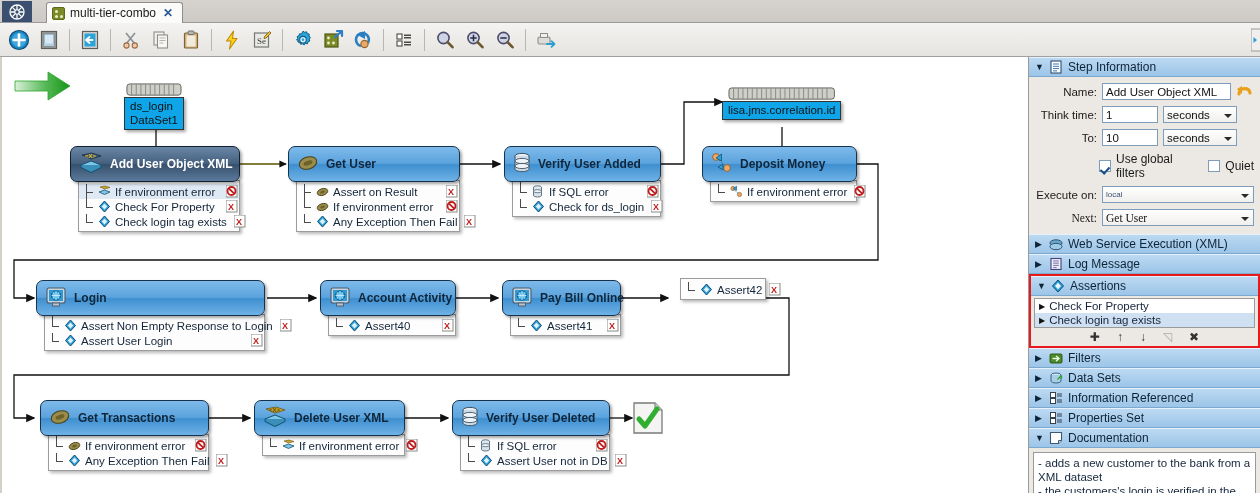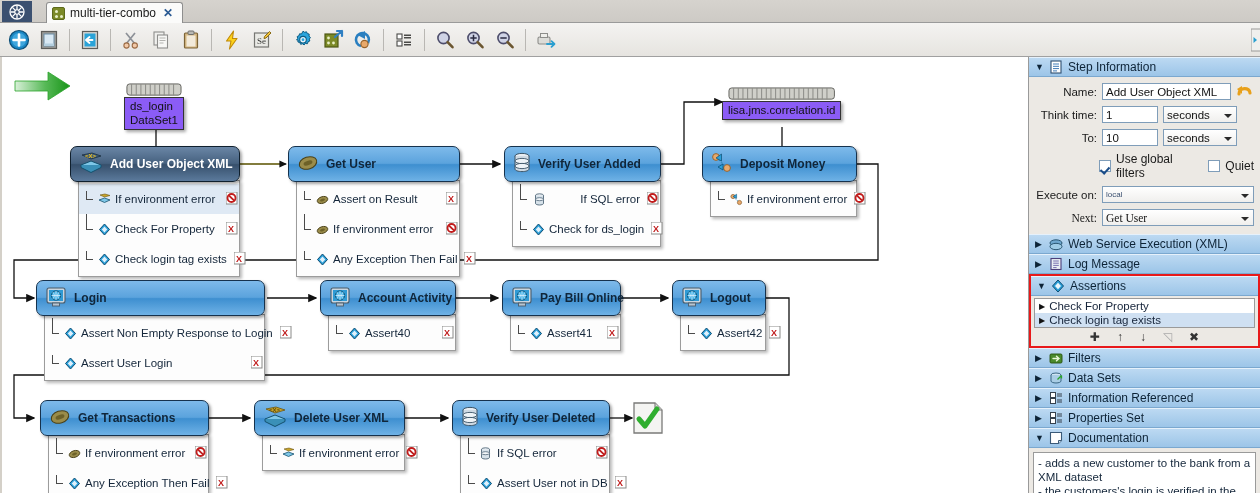--- a/index.html
+++ b/index.html
@@ -71,37 +71,37 @@
   }
   .node-title { font-size:12px; font-weight:bold; color:#10263a; white-space:nowrap; }
   .node-hdr.selected .node-title { color:#ffffff; }
   .node-body {
     margin-left:8px; margin-top:-2px;
     background:#fdfdfd; border:1px solid #9c9c9c;
     box-shadow:2px 2px 3px rgba(0,0,0,.28);
     padding:3px 0 2px 0; position:relative; z-index:2;
   }
   .arow {
-    display:flex; align-items:center; height:30px; gap:4px;
+    display:flex; align-items:center; height:15px; gap:4px;
     padding:0 1px 0 4px; position:relative;
   }
   .arow .tree { width:11px; height:14px; flex:none; position:relative; }
   .arow .tree:before { content:""; position:absolute; left:3px; top:-1px; width:1px; height:8px; background:#4a4a4a; }
   .arow .tree.last:before { height:8px; }
   .arow .tree:after { content:""; position:absolute; left:3px; top:7px; width:7px; height:1px; background:#4a4a4a; }
   .arow .tree.mid:before { top:-8px; height:16px; }
   .arow .alabel { font-size:11.5px; color:#14263a; white-space:nowrap; flex:1; }
   .arow .aicon { width:13px; height:13px; flex:none; }
   .arow .badge { width:12px; height:14px; flex:none; margin-left:3px; }
 
   
   .dsnode { position:absolute; }
   .ds-coil { width:100%; height:14px; position:relative; }
   .ds-box {
-    background:#8b5cf6; border:1px solid #333; padding:1px 5px 2px 5px;
+    background:#0ea5e9; border:1px solid #333; padding:1px 5px 2px 5px;
     box-shadow:2px 2px 3px rgba(0,0,0,.35); font-size:11.5px; color:#111; line-height:14px;
     white-space:nowrap;
   }
 
   svg.edges { position:absolute; left:0; top:0; pointer-events:none; }
 
   
   #rightpanel {
     position:absolute; left:1028px; top:57px; width:232px; height:436px;
     background:#ece9e4; border-left:1px solid #9a9a9a; overflow:hidden;
@@ -529,21 +529,21 @@
         <span class="badge">
           <svg width="12" height="13" viewBox="0 0 12 13">
               <rect x="0" y="0" width="11" height="12" fill="#fff" stroke="#8a8a88"></rect>
               <text x="2" y="9.5" font-family="Liberation Sans, sans-serif" font-size="9" font-weight="bold" fill="#c01c1c">X</text>
             </svg>
         </span>
       </div>
     </div>
   </div>
 
-  <div class="node" style="left:504px; top:89px; width:157px;text-align:right;">
+  <div class="node" style="left:504px; top:89px; width:157px;">
     <div class="node-hdr">
       <span>
         <svg width="18" height="22" viewBox="0 0 18 22">
             <ellipse cx="9" cy="4" rx="7" ry="2.6" fill="#e8edf2" stroke="#3c5568" stroke-width="1"></ellipse>
             <path d="M2 4v13c0 1.5 3.1 2.6 7 2.6s7-1.1 7-2.6V4" fill="#cfdae4" stroke="#3c5568" stroke-width="1"></path>
             <ellipse cx="9" cy="9" rx="7" ry="2.6" fill="#eef3f7" stroke="#3c5568" stroke-width=".9"></ellipse>
             <ellipse cx="9" cy="14" rx="7" ry="2.6" fill="#eef3f7" stroke="#3c5568" stroke-width=".9"></ellipse>
           </svg>
       </span>
       <span class="node-title">Verify User Added</span>
@@ -731,32 +731,20 @@
           <svg width="12" height="13" viewBox="0 0 12 13">
               <rect x="0" y="0" width="11" height="12" fill="#fff" stroke="#8a8a88"></rect>
               <text x="2" y="9.5" font-family="Liberation Sans, sans-serif" font-size="9" font-weight="bold" fill="#c01c1c">X</text>
             </svg>
         </span>
       </div>
     </div>
   </div>
 
   <div class="node" style="left:672px; top:223px; width:94px;">
-    <div class="node-hdr">
-      <span>
-        <svg width="22" height="22" viewBox="0 0 22 22">
-            <rect x="2" y="2" width="18" height="15" rx="2" fill="#c9d6e1" stroke="#4a5c6b" stroke-width="1.1"></rect>
-            <rect x="4" y="4" width="14" height="11" fill="#2f9ad4"></rect>
-            <circle cx="11" cy="9.5" r="4.6" fill="#3fb0e6" stroke="#0f4f73" stroke-width=".9"></circle>
-            <path d="M6.6 9.5h8.8M11 5v9M8 6.3c1.8 2.2 1.8 4.2 0 6.4M14 6.3c-1.8 2.2-1.8 4.2 0 6.4" stroke="#d9eefb" stroke-width=".8" fill="none"></path>
-            <rect x="7.5" y="17" width="7" height="3" fill="#b6c4d0" stroke="#4a5c6b" stroke-width=".9"></rect>
-          </svg>
-      </span>
-      <span class="node-title">Logout</span>
-    </div>
     <div class="node-body" style="width:86px;">
       <div class="arow">
         <span class="tree last"></span>
         <span class="aicon">
           <svg width="13" height="13" viewBox="0 0 13 13">
               <path d="M6.5 1 L11.5 6.5 L6.5 12 L1.5 6.5 Z" fill="#2a9fd8" stroke="#0c4d73" stroke-width="1"></path>
               <path d="M6.5 3.5 L9.3 6.5 L6.5 9.5 L3.7 6.5 Z" fill="#dff0fb"></path>
             </svg>
         </span>
         <span class="alabel">Assert42</span>

